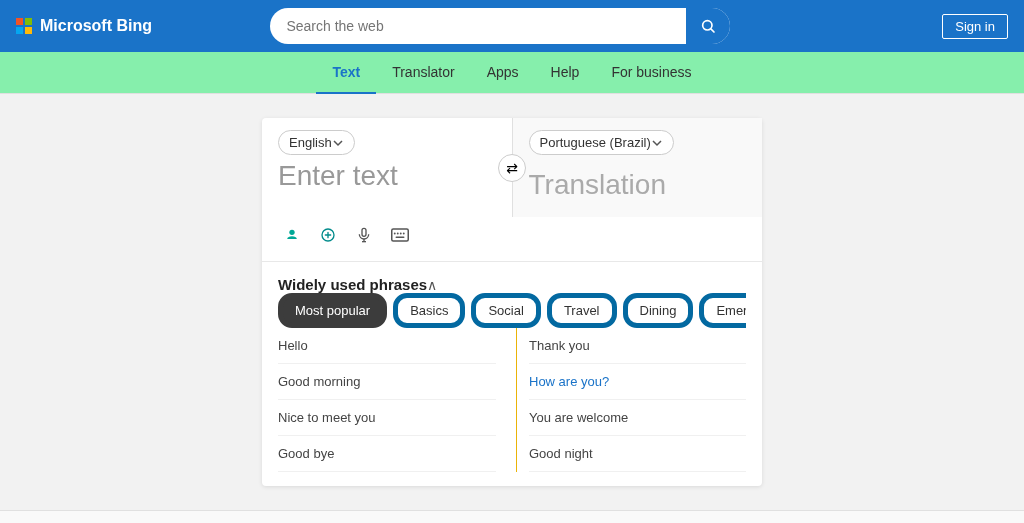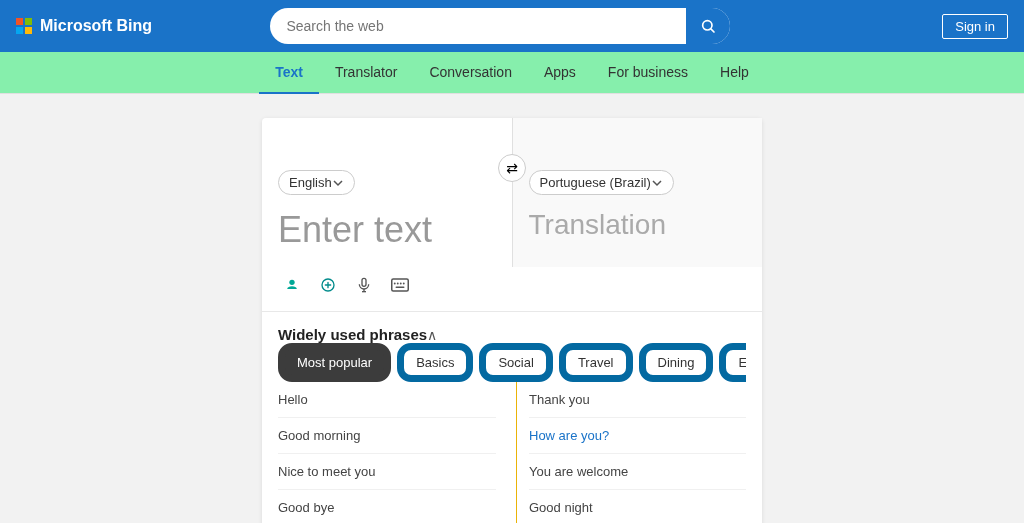--- a/index.html
+++ b/index.html
@@ -138,28 +138,27 @@
       align-items: center;
       border: 1px solid #ccc;
       border-radius: 16px;
       padding: 4px 10px;
       font-size: 13px;
       color: #333;
       cursor: pointer;
       width: fit-content;
       background: white;
       user-select: none;
-      margin-top: 40px;
     }
     .lang-select svg { width: 12px; height: 12px; }
 
     .enter-text {
-      font-size: 36px;
+      font-size: 28px;
       color: #999;
-      margin: 14px 0 8px;
+      margin: 5px 0 8px;
       font-weight: 300;
     }
     .translation-text {
       font-size: 28px;
       color: #aaa;
       margin: 14px 0 8px;
       font-weight: 300;
     }
 
     .swap-btn {
@@ -222,21 +221,21 @@
     }
 
     .phrase-tabs {
       display: flex;
       align-items: center;
       gap: 6px;
       flex-wrap: nowrap;
       overflow: hidden;
     }
     .phrase-tab {
-      border: 7px solid #0369a1;
+      border: 5px solid #0369a1;
       border-radius: 14px;
       padding: 5px 12px;
       font-size: 13px;
       cursor: pointer;
       background: white;
       color: #333;
       white-space: nowrap;
     }
     .phrase-tab.active {
       background: #3c3c3c;
@@ -307,24 +306,23 @@
       </svg>
     </button>
   </div>
 
   <button class="sign-in-btn">Sign in</button>
 </header>
 
 <nav class="nav">
   <a class="nav-item active">Text</a>
   <a class="nav-item">Translator</a>
-  <a class="nav-item">Conversation</a>
   <a class="nav-item">Apps</a>
+  <a class="nav-item">Help</a>
   <a class="nav-item">For business</a>
-  <a class="nav-item">Help</a>
 </nav>
 
 <main class="main">
   <div class="translator-card">
 
     <div class="translator-panels">
 
       <div class="panel-source">
         <div class="lang-select">
           <span>English</span>

